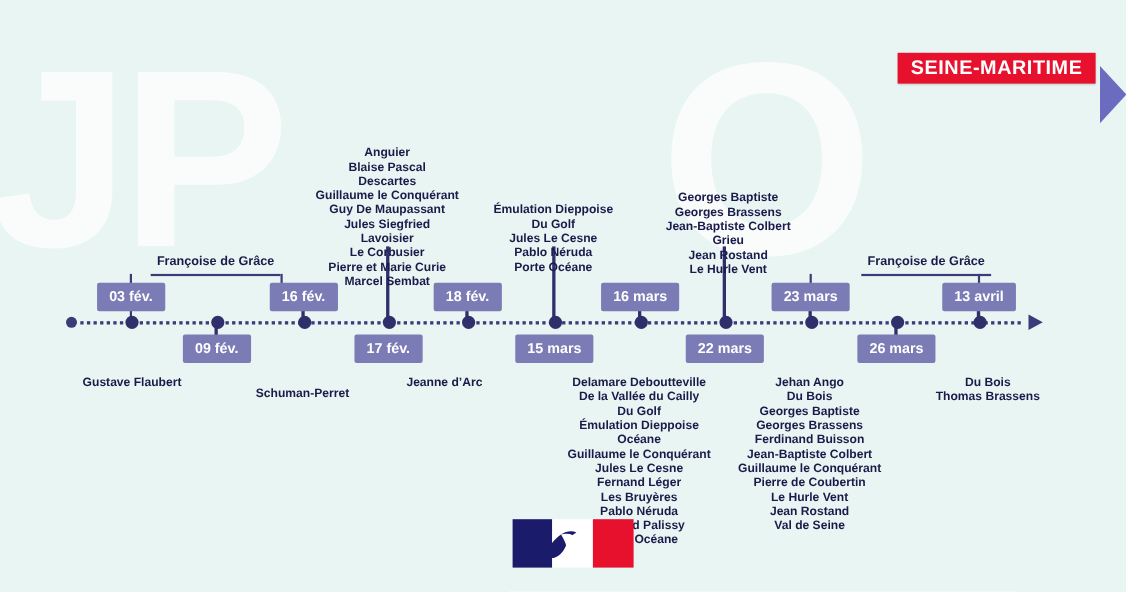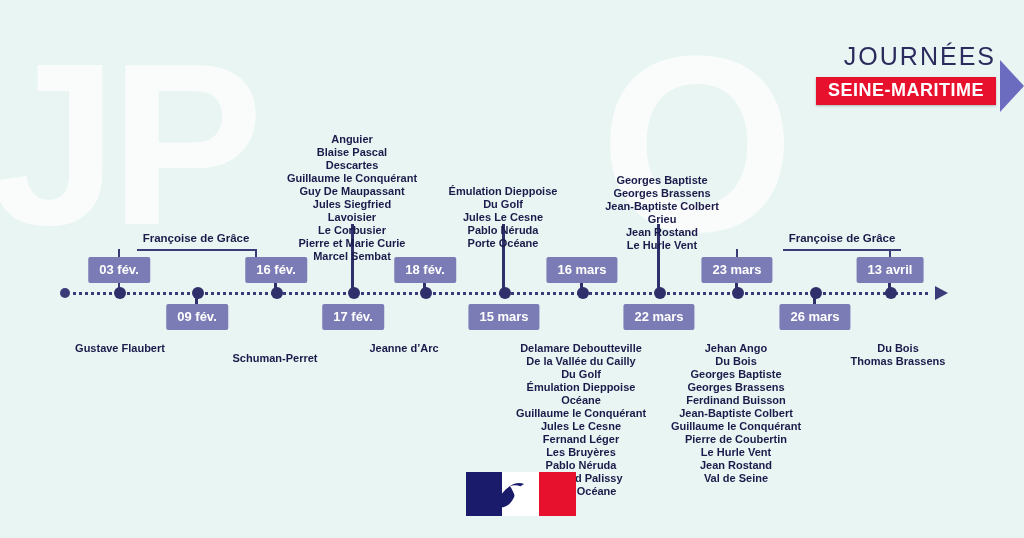--- a/index.html
+++ b/index.html
@@ -127,21 +127,20 @@
 <body>
 
 <div id="stage">
 
   <div class="watermark wm1">J</div>
   <div class="watermark wm2">P</div>
   <div class="watermark wm3">O</div>
 
   <div class="chevron"></div>
   <div class="header">
-    <div class="h-line1">JOURNÉES</div>
     <div class="badge">SEINE-MARITIME</div>
   </div>
 
   <div class="axis">
     <div class="axis-dot"></div>
     <div class="axis-line"></div>
     <div class="axis-arrow"></div>
 
     <div class="group-label" style="left:130px;top:-60px;">Françoise de Grâce</div>
     <div class="group-underline" style="left:130px;top:-43px;width:118px;"></div>

